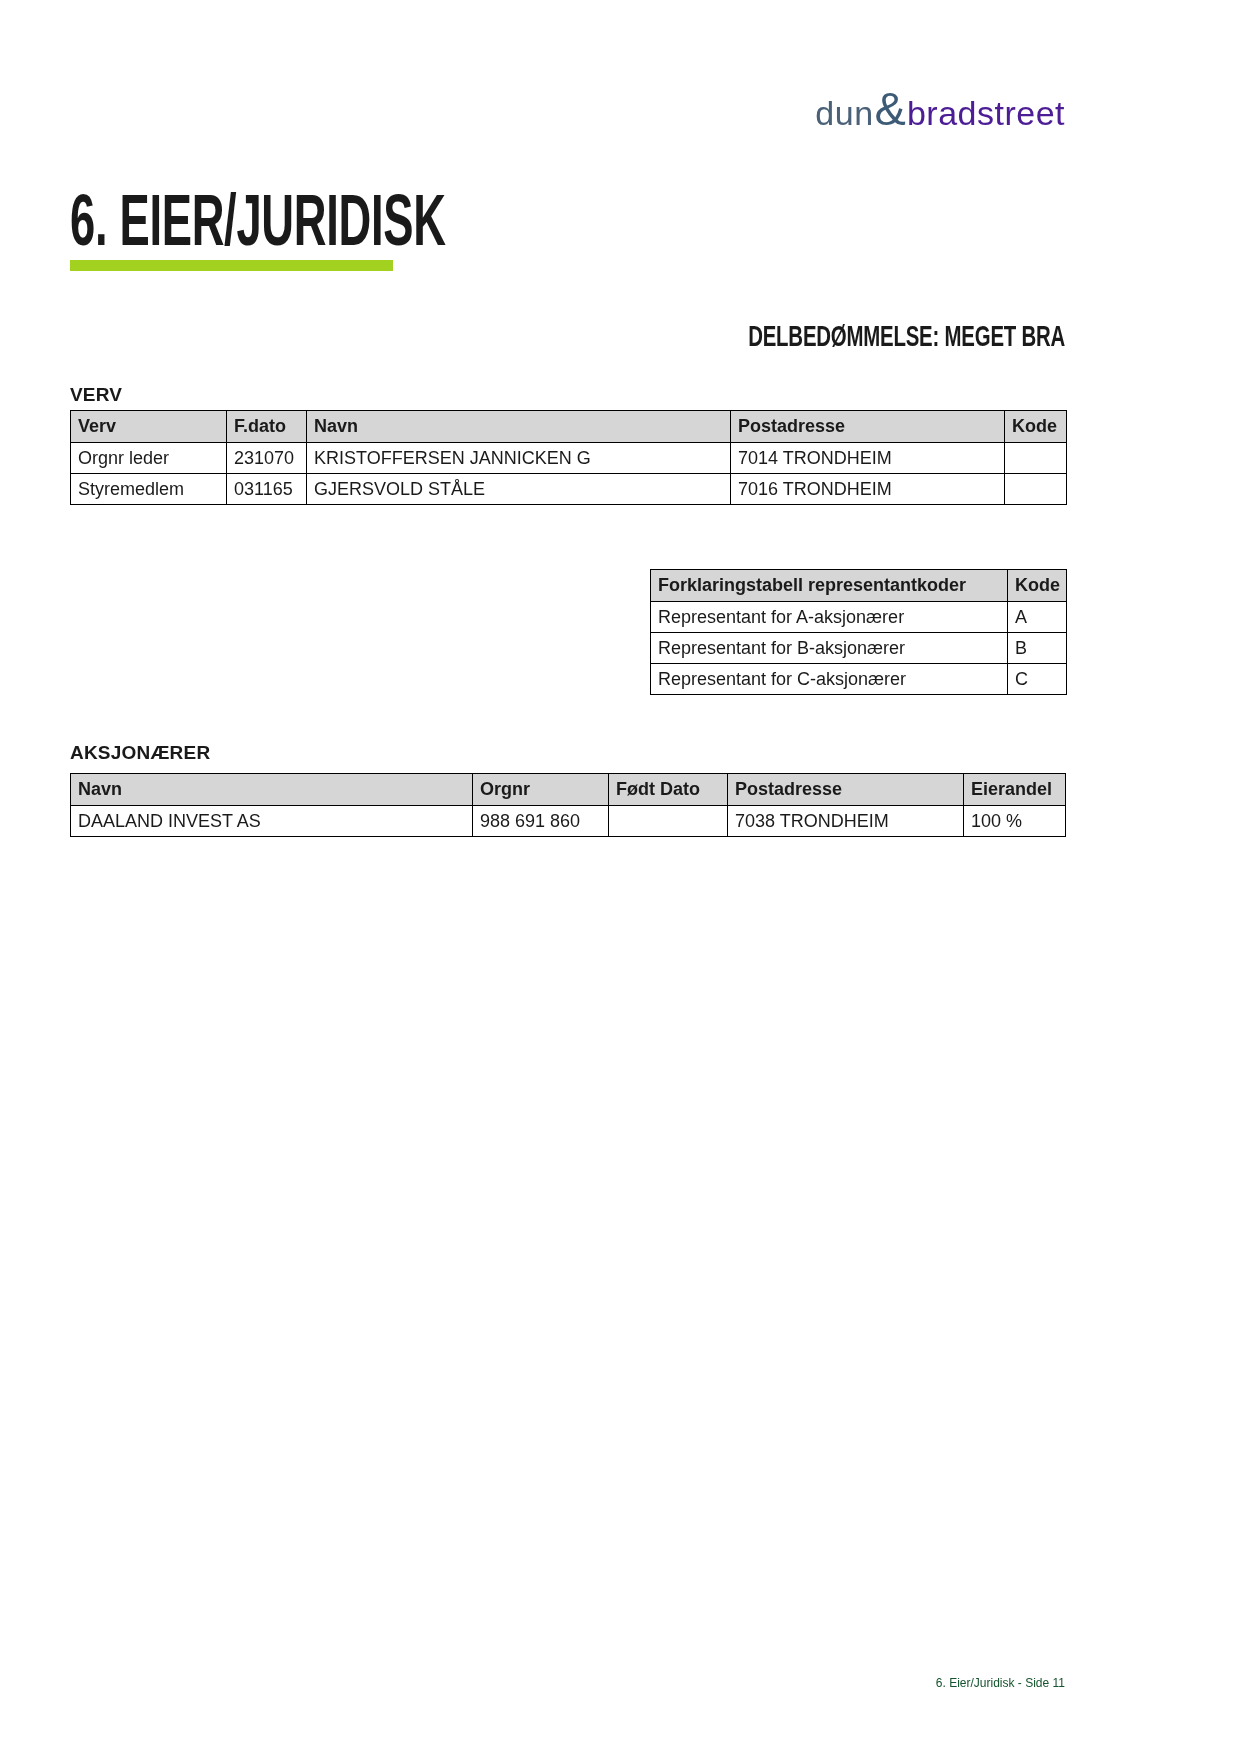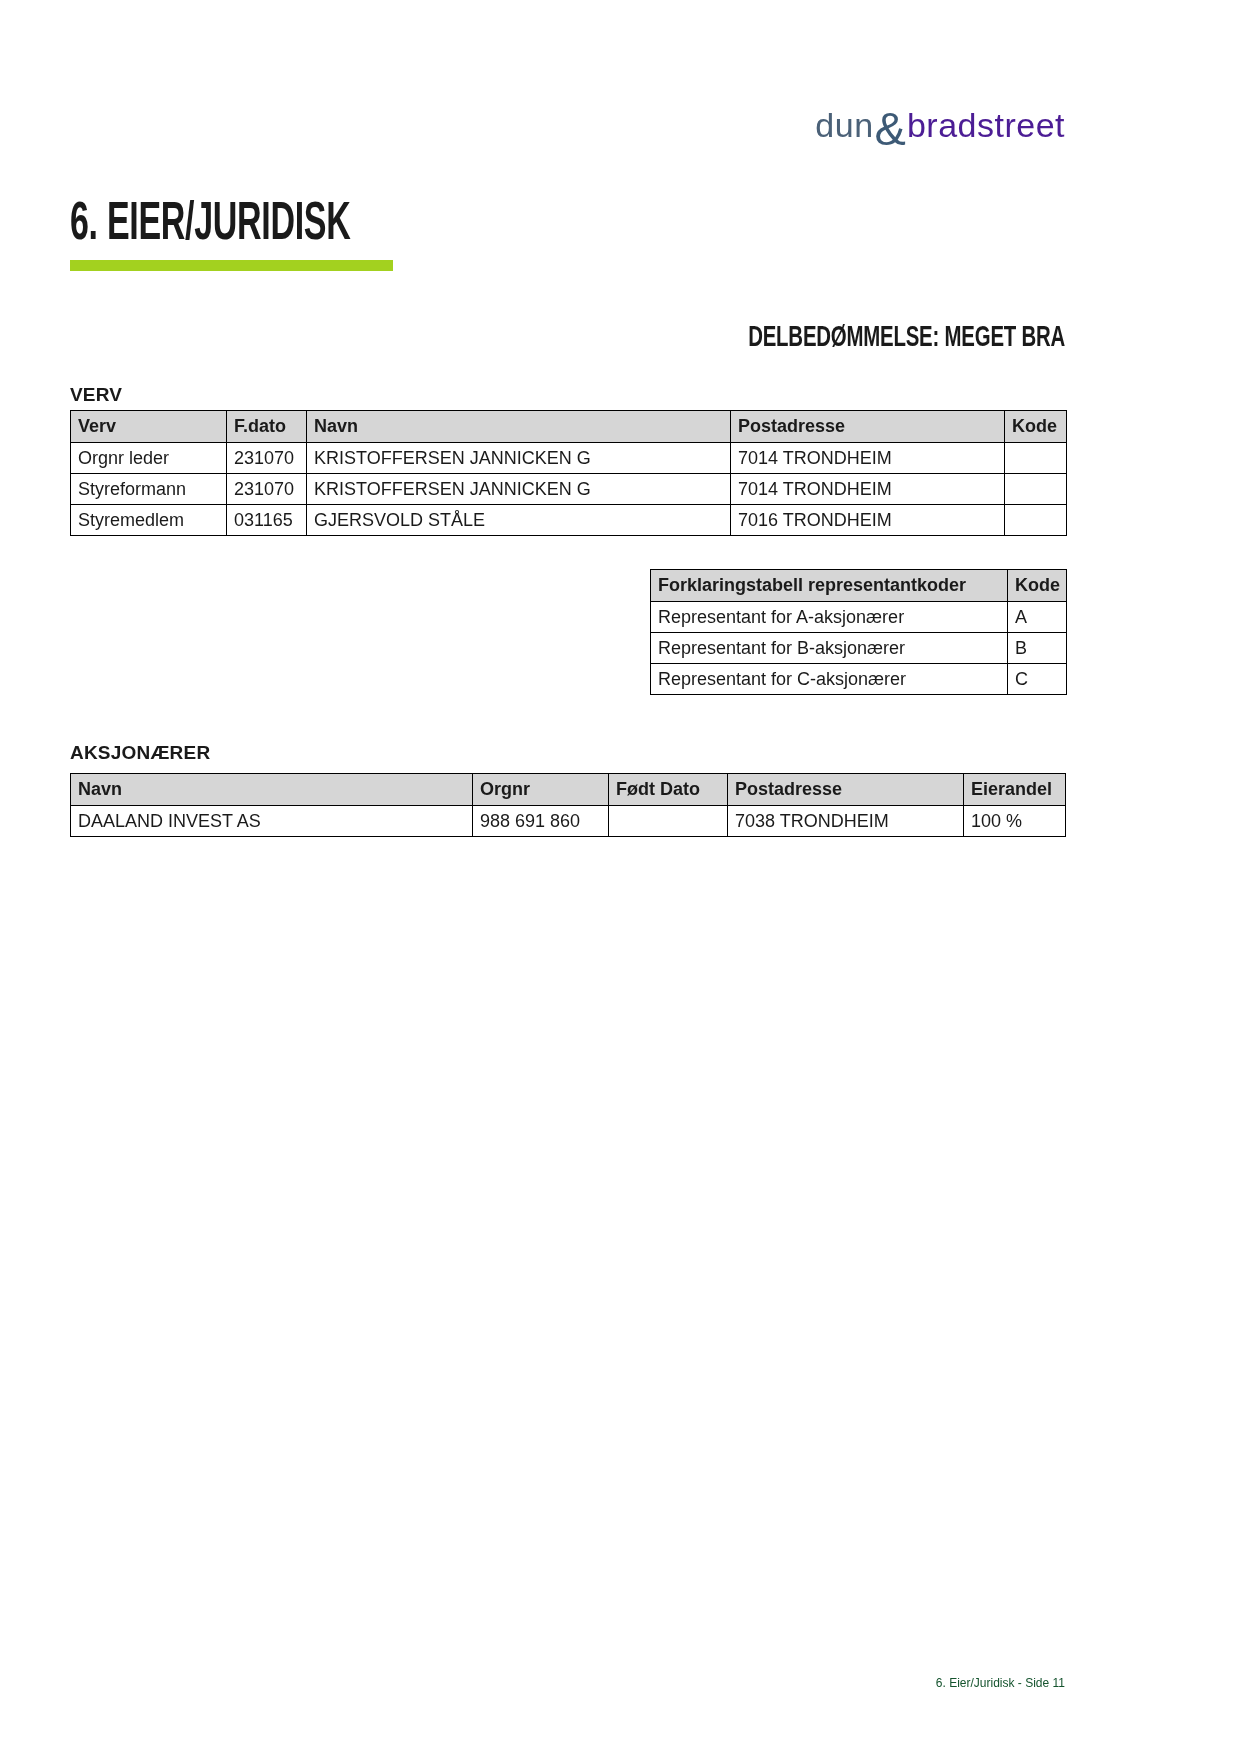--- a/index.html
+++ b/index.html
@@ -12,44 +12,43 @@
     color: #1a1a1a;
     overflow: hidden;
   }
 
   
   .logo {
     position: absolute;
     top: 78px;
     right: 176px;
     display: flex;
-    align-items: center;
-    white-space: nowrap;
-    margin-top: 20px;
+    align-items: flex-end;
+    white-space: nowrap;
   }
   .logo-dun, .logo-bradstreet {
     font-size: 34px;
     font-weight: 400;
     letter-spacing: 0.5px;
   }
   .logo-amp {
     font-size: 47px;
     font-weight: 400;
     position: relative;
     top: 3px;
     margin: 0 1px;
   }
 
   
   .page-title {
     position: absolute;
     left: 70px;
     top: 189px;
     margin: 0;
-    font-size: 54px;
+    font-size: 72px;
     line-height: 62px;
     white-space: nowrap;
   }
   .cond-left {
     display: inline-block;
     transform: scaleX(0.63);
     transform-origin: 0 50%;
     font-weight: bold;
     letter-spacing: -0.5px;
   }
@@ -168,27 +167,20 @@
     </thead>
     <tbody>
         <tr>
           <td>Orgnr leder</td>
           <td>231070</td>
           <td>KRISTOFFERSEN JANNICKEN G</td>
           <td>7014 TRONDHEIM</td>
           <td></td>
         </tr>
         <tr>
-          <td>Styreformann</td>
-          <td>231070</td>
-          <td>KRISTOFFERSEN JANNICKEN G</td>
-          <td>7014 TRONDHEIM</td>
-          <td></td>
-        </tr>
-        <tr>
           <td>Styremedlem</td>
           <td>031165</td>
           <td>GJERSVOLD STÅLE</td>
           <td>7016 TRONDHEIM</td>
           <td></td>
         </tr>
       </tbody>
   </table>
 
   <table class="tbl koder-table">

